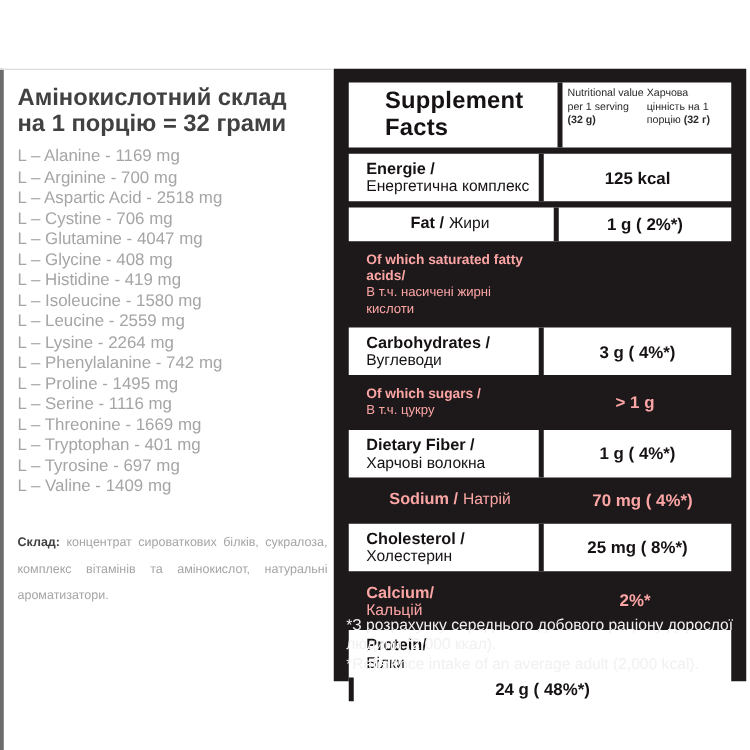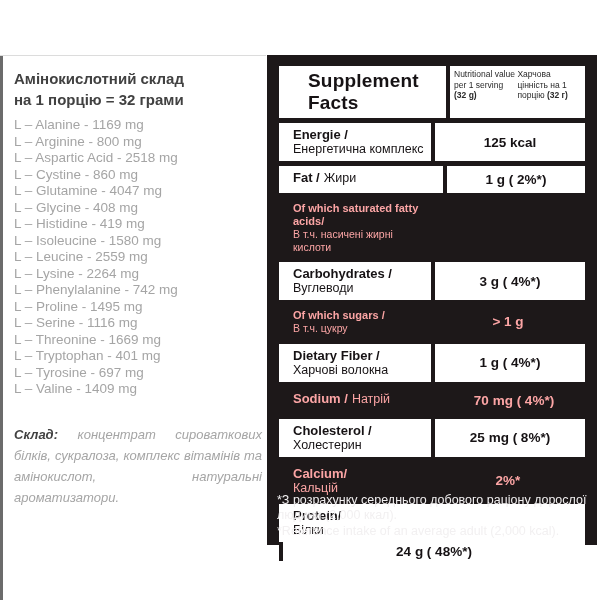--- a/index.html
+++ b/index.html
@@ -3,39 +3,39 @@
 <meta charset="utf-8">
 <style>
   html,body{margin:0;padding:0;}
   .page{position:relative;width:600px;height:600px;background:#ffffff;overflow:hidden;
         font-family:"Liberation Sans",sans-serif;}
   .edge-strip{position:absolute;left:0;top:55px;width:3px;height:545px;background:#6b6b6b;}
   .top-hairline{position:absolute;left:0;top:55px;width:266px;height:1px;background:#dcdcdc;}
 
   
   .left-col{position:absolute;left:14px;top:68px;width:248px;}
-  .left-heading{font-weight:bold;color:var(--heading-color);font-size:15px;line-height:21px;}
+  .left-heading{font-weight:bold;color:var(--heading-color);font-size:19px;line-height:21px;}
   .amino-list{list-style:none;margin:7px 0 0 0;padding:0;color:var(--left-text);
               font-size:13.5px;line-height:16.5px;}
-  .composition{margin:26px 0 0 0;color:var(--left-text);font-size:13px;line-height:21px;
-               text-align:justify;font-style:italic;}
+  .composition{margin:26px 0 0 0;color:var(--left-text);font-size:10px;line-height:21px;
+               text-align:justify;}
   .composition b{color:var(--heading-color);}
 
   
   .panel{position:absolute;left:267px;top:55px;width:330px;height:490px;background:var(--panel-bg);}
   .facts-table{position:absolute;left:12px;top:11px;width:306px;}
   .row{display:flex;margin-bottom:5px;min-height:38px;}
   .row.light{background:var(--row-bg);color:var(--row-text);}
   .row.dark{background:transparent;color:#fca5a5;min-height:32px;}
   .row.one{min-height:27px;gap:12px;}
   .row.header{min-height:34px;}
   .row.tall{min-height:42px;flex-direction:column;}
   .cell{box-sizing:border-box;}
   .cell.label{width:152px;padding:4px 4px 4px 14px;display:flex;flex-direction:column;
-              }
+              justify-content:center;}
   .row.one .cell.label{flex-direction:row;align-items:baseline;gap:4px;}
   .cell.value{flex:1;display:flex;align-items:center;justify-content:center;
               font-weight:bold;font-size:13.5px;text-align:center;padding:2px;}
   .row.light .cell.value{border-left:4px solid var(--panel-bg);}
   .en{font-weight:bold;font-size:13px;line-height:15px;}
   .uk{font-weight:normal;font-size:12.5px;line-height:14.5px;}
   .row.small .en{font-size:11px;line-height:13px;}
   .row.small .uk{font-size:10.5px;line-height:12.5px;}
   .row.header .cell.label{justify-content:center;margin-left:15px;}
   .facts-title{font-size:19px;font-weight:bold;letter-spacing:0.2px;}
@@ -54,23 +54,23 @@
   <div class="edge-strip"></div>
   <div class="top-hairline"></div>
 
   <div class="left-col">
     <div class="left-heading">
       <div>Амінокислотний склад</div>
       <div>на 1 порцію = 32 грами</div>
     </div>
     <ul class="amino-list" id="amino-list">
         <li>L – Alanine - 1169 mg</li>
-        <li>L – Arginine - 800 mg</li>
+        <li>L – Arginine - 700 mg</li>
         <li>L – Aspartic Acid - 2518 mg</li>
-        <li>L – Cystine - 860 mg</li>
+        <li>L – Cystine - 706 mg</li>
         <li>L – Glutamine - 4047 mg</li>
         <li>L – Glycine - 408 mg</li>
         <li>L – Histidine - 419 mg</li>
         <li>L – Isoleucine - 1580 mg</li>
         <li>L – Leucine - 2559 mg</li>
         <li>L – Lysine - 2264 mg</li>
         <li>L – Phenylalanine - 742 mg</li>
         <li>L – Proline - 1495 mg</li>
         <li>L – Serine - 1116 mg</li>
         <li>L – Threonine - 1669 mg</li>

